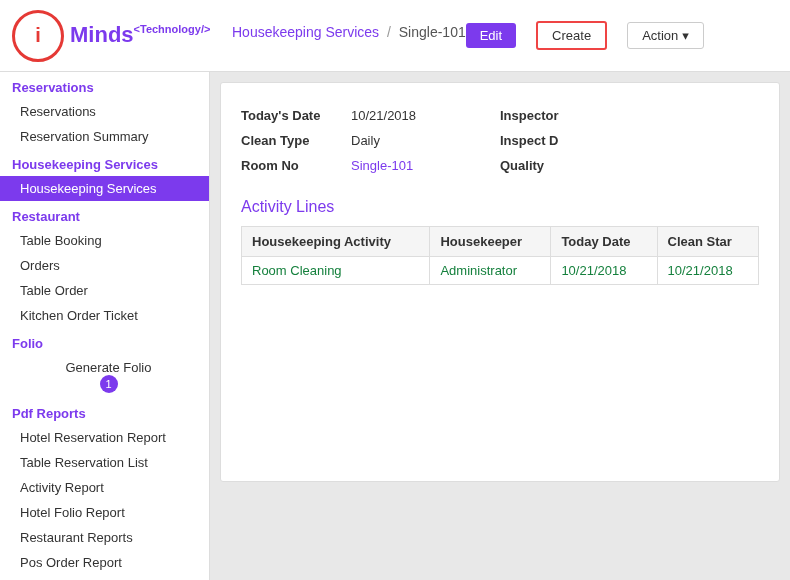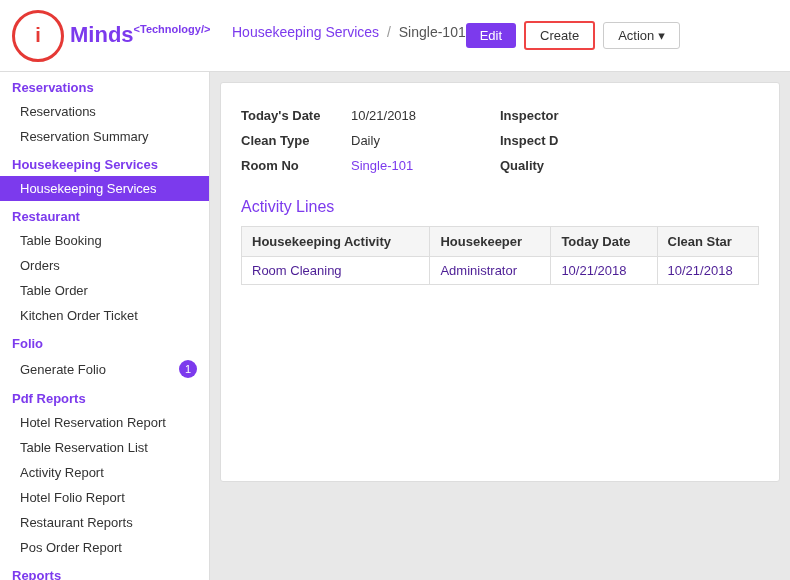--- a/index.html
+++ b/index.html
@@ -14,21 +14,21 @@
     #logo-circle {
       width: 52px; height: 52px; border-radius: 50%; border: 3px solid #e53935;
       display: flex; align-items: center; justify-content: center;
       font-size: 22px; font-weight: bold; color: #e53935; margin-right: 6px; flex-shrink: 0;
     }
     #logo-text-area { display: flex; }
     #logo-minds { font-size: 22px; font-weight: bold; color: #7c3aed; line-height: 1.1; }
     #logo-tech { font-size: 11px; color: #7c3aed; }
     #header-main { flex: 1; display: flex; flex-direction: row; padding-left: 10px; align-items: center; }
     #breadcrumb { font-size: 14px; color: #7c3aed; margin-bottom: 8px; }
-    #toolbar { display: flex; align-items: center; gap: 8px; }
+    #toolbar { display: flex; align-items: center; gap: 20px; }
     .btn-edit {
       background: #7c3aed; color: #fff; border: none; padding: 5px 14px;
       border-radius: 3px; cursor: pointer; font-size: 13px;
     }
     .btn-create {
       background: #fff; color: #333; border: 2px solid #ef4444; padding: 5px 14px;
       border-radius: 3px; cursor: pointer; font-size: 13px;
     }
     .btn-action {
       background: #fff; color: #333; border: 1px solid #ccc; padding: 5px 14px;
@@ -47,21 +47,21 @@
     .sidebar-section-header {
       font-weight: bold; color: #7c3aed; padding: 8px 12px 4px 12px; font-size: 13px;
     }
     .sidebar-item {
       padding: 5px 12px 5px 20px; cursor: pointer; color: #333; font-size: 13px;
     }
     .sidebar-item.active {
       background: #7c3aed; color: #fff;
     }
     .sidebar-item-with-badge {
-      display: flex; align-items: center; justify-content: space-between;
+      display: flex; align-items: center; justify-content: space-between; flex-direction: column;
     }
     .badge {
       background: #7c3aed; color: #fff; border-radius: 50%; width: 18px; height: 18px;
       font-size: 11px; display: flex; align-items: center; justify-content: center;
     }
 
     
     #main { flex: 1; background: #e8e8e8; overflow-y: auto; padding: 10px; }
     #content-card {
       background: #fff; border: 1px solid #ddd; border-radius: 3px;
@@ -77,21 +77,21 @@
 
     .section-title {
       font-size: 16px; font-weight: normal; color: #7c3aed; margin-bottom: 10px; margin-top: 5px;
     }
     .activity-table { width: 100%; border-collapse: collapse; font-size: 13px; }
     .activity-table th {
       background: #f5f5f5; border: 1px solid #ddd; padding: 7px 10px;
       text-align: left; font-weight: bold; color: #333;
     }
     .activity-table td {
-      border: 1px solid #ddd; padding: 6px 10px; color: #4c1d95;
+      border: 1px solid #ddd; padding: 6px 10px; color: #15803d;
     }
   </style>
 </head>
 <body>
 
 <div id="header">
   <div id="logo-area">
     <div id="logo-circle">
       <span style="color:#e53935; font-size:20px; font-weight:900;">i</span>
     </div>

